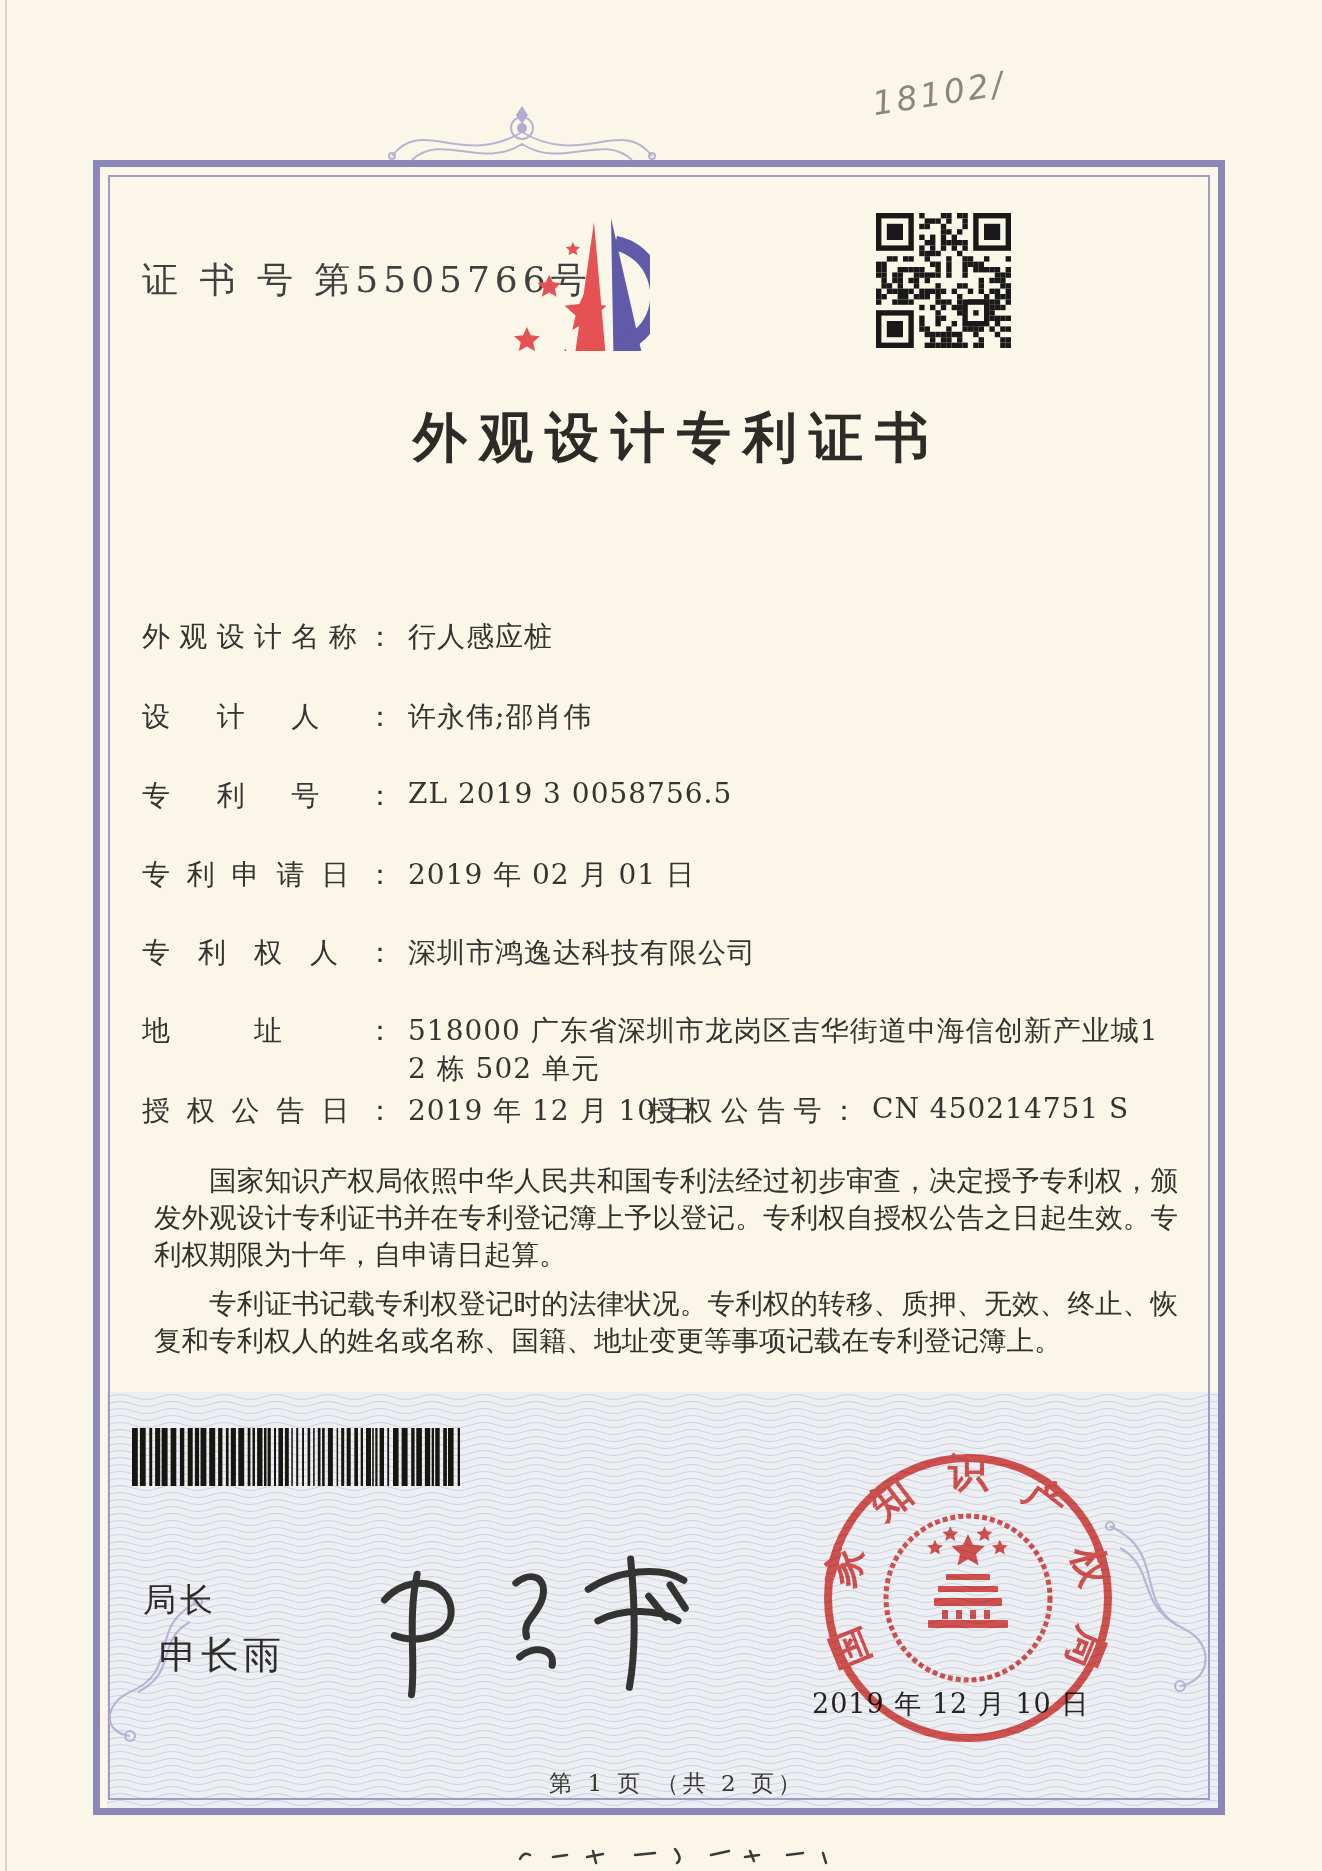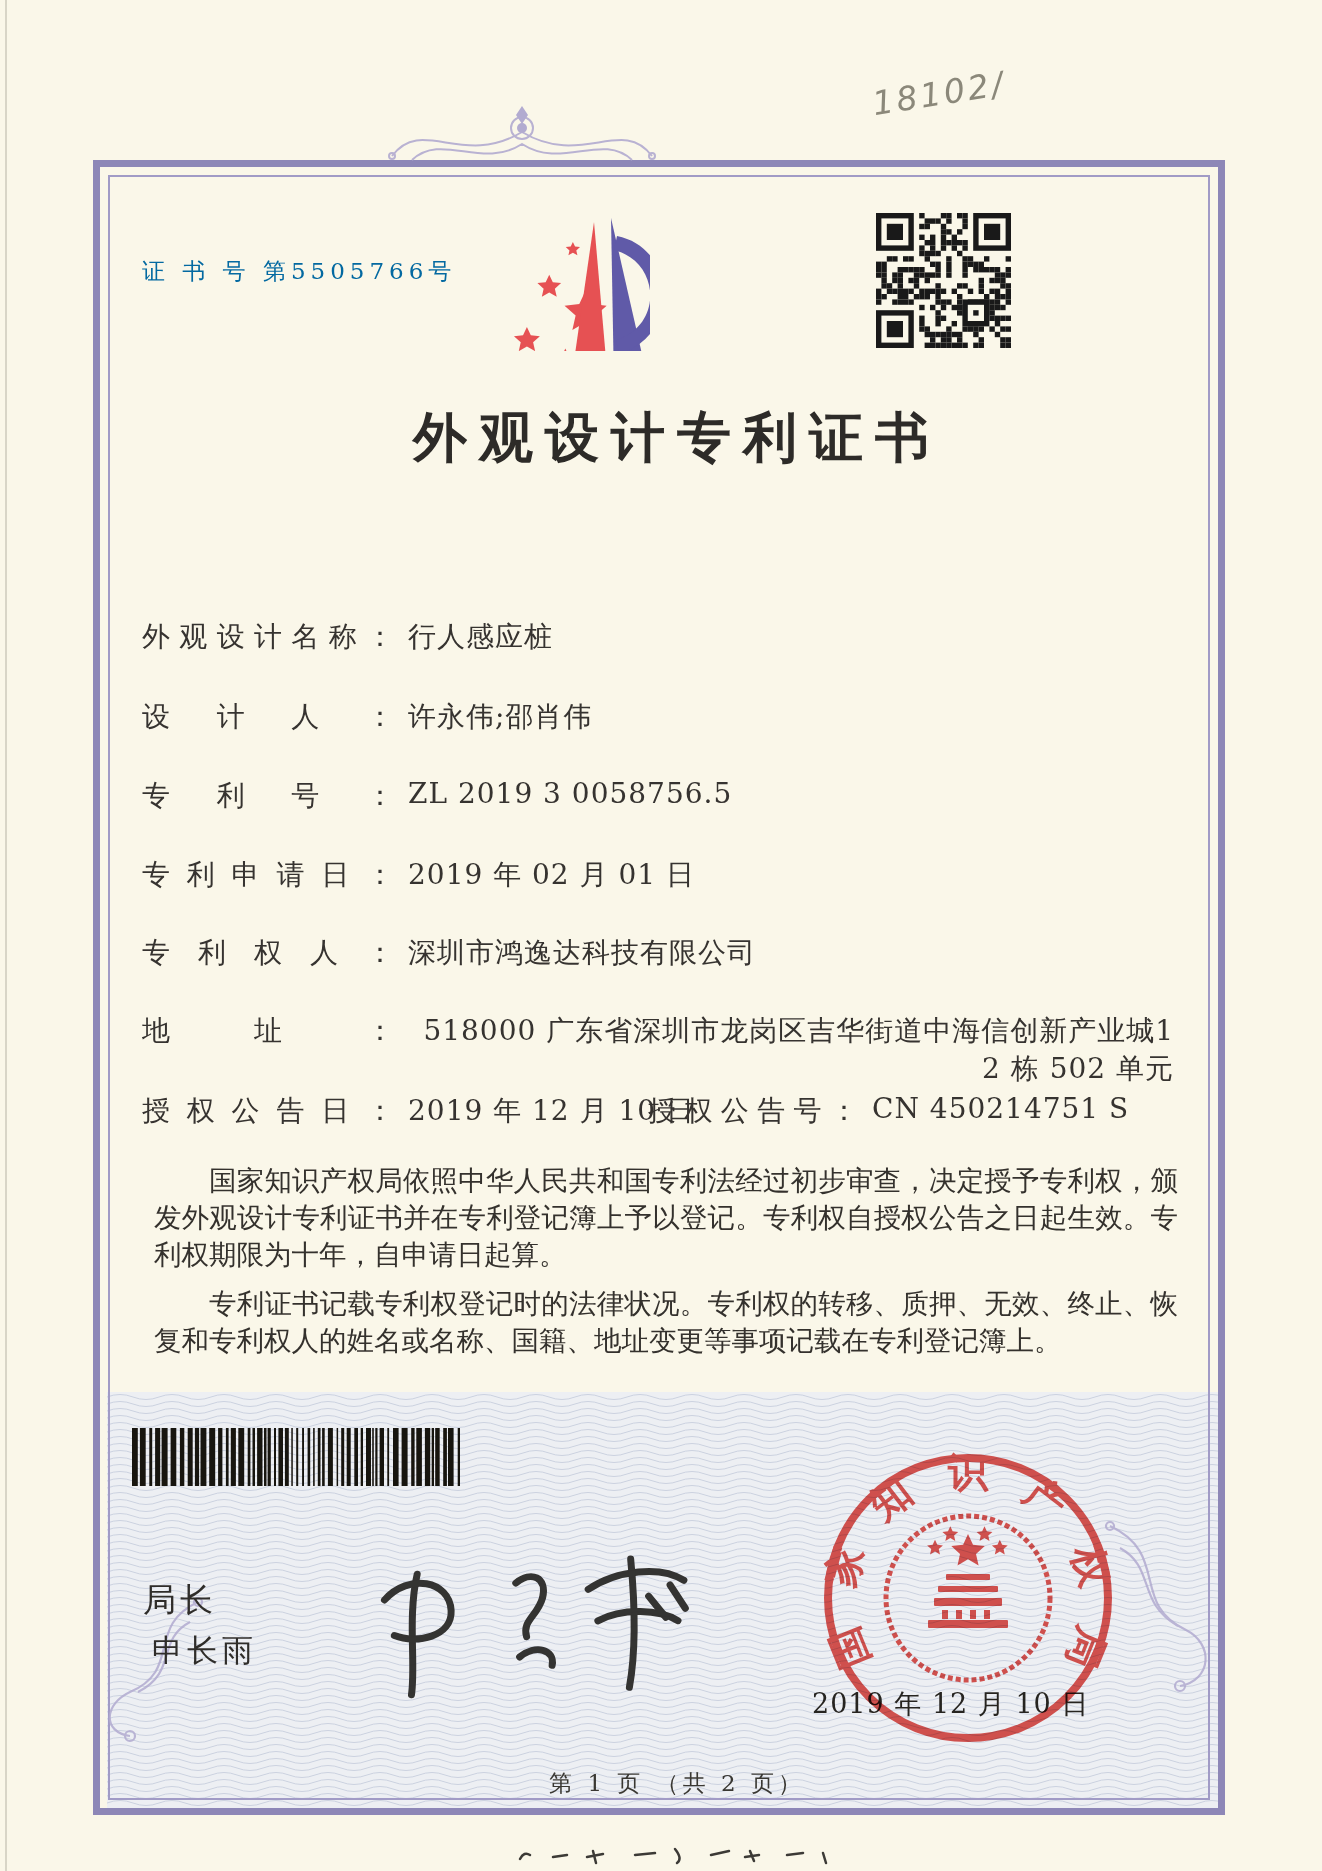--- a/index.html
+++ b/index.html
@@ -10,39 +10,39 @@
   }
   .scan-edge{position:absolute;left:5px;top:0;width:2px;height:100%;background:#d8d5c7;}
   
   .frame-outer{position:absolute;left:93px;top:160px;width:1132px;height:1655px;border:7px solid #8d87b7;box-sizing:border-box;}
   .frame-inner{position:absolute;left:108px;top:175px;width:1102px;height:1625px;border:2px solid #a19bc6;box-sizing:border-box;}
   .handwritten{
     position:absolute;left:872px;top:74px;font-size:33px;color:#8b887a;
     font-style:italic;letter-spacing:3px;transform:rotate(-9deg);
     font-family:"DejaVu Sans",sans-serif;
   }
-  .cert-no{position:absolute;left:142px;top:256px;font-size:23px;letter-spacing:5px;color:#0369a1;}
+  .cert-no{position:absolute;left:142px;top:256px;font-size:36px;letter-spacing:5px;color:#404040;}
   .logo{position:absolute;left:465px;top:206px;}
   .qr{position:absolute;left:876px;top:213px;}
   .title{
     position:absolute;left:0;top:386px;width:1322px;text-align:center;
     font-size:54px;font-weight:bold;letter-spacing:12px;color:#2d2b28;margin:16px;
   }
   .frow{position:absolute;left:142px;width:1050px;font-size:28px;color:#363330;}
   .flabel{display:inline-block;width:252px;text-align:justify;text-align-last:justify;vertical-align:top;}
   .fvalue{display:inline-block;margin-left:14px;vertical-align:top;letter-spacing:1px;}
-  .addr-lines{display:inline-block;vertical-align:top;width:780px;line-height:38px;letter-spacing:1px;text-align:right;}
+  .addr-lines{display:inline-block;margin-left:14px;vertical-align:top;width:780px;line-height:38px;letter-spacing:1px;}
   .grant-no{position:absolute;left:506px;top:0;}
   .grant-no .flabel{width:210px;}
   .paras{position:absolute;left:142px;top:1150px;width:1048px;font-size:27.5px;line-height:37px;text-align:justify;color:#34312d;}
   .paras p{margin:12px;text-indent:2em;}
   .waves{position:absolute;left:107px;top:1392px;}
   .barcode{position:absolute;left:132px;top:1428px;}
   .issuer-role{position:absolute;left:143px;top:1578px;font-size:33px;letter-spacing:4px;color:#2f2d2a;}
-  .issuer-name{position:absolute;left:152px;top:1630px;font-size:31px;letter-spacing:4px;color:#2f2d2a;}
+  .issuer-name{position:absolute;left:159px;top:1630px;font-size:38px;letter-spacing:4px;color:#2f2d2a;}
   .signature{position:absolute;left:368px;top:1540px;}
   .seal-date{position:absolute;left:812px;top:1686px;font-size:27px;letter-spacing:1px;color:#262420;}
   .seal{position:absolute;left:818px;top:1448px;mix-blend-mode:multiply;opacity:.9;}
   .seal text{font-family:"DejaVu Serif","Liberation Serif",serif;}
   .footer-page{position:absolute;left:16px;top:1768px;width:1322px;text-align:center;font-size:23px;letter-spacing:4px;color:#3a3833;}
   .bleed{position:absolute;left:515px;top:1843px;}
   .ornament{position:absolute;}
   .orn-top{left:382px;top:98px;}
   .orn-bl{left:86px;top:1596px;}
   .orn-br{left:1100px;top:1518px;}

